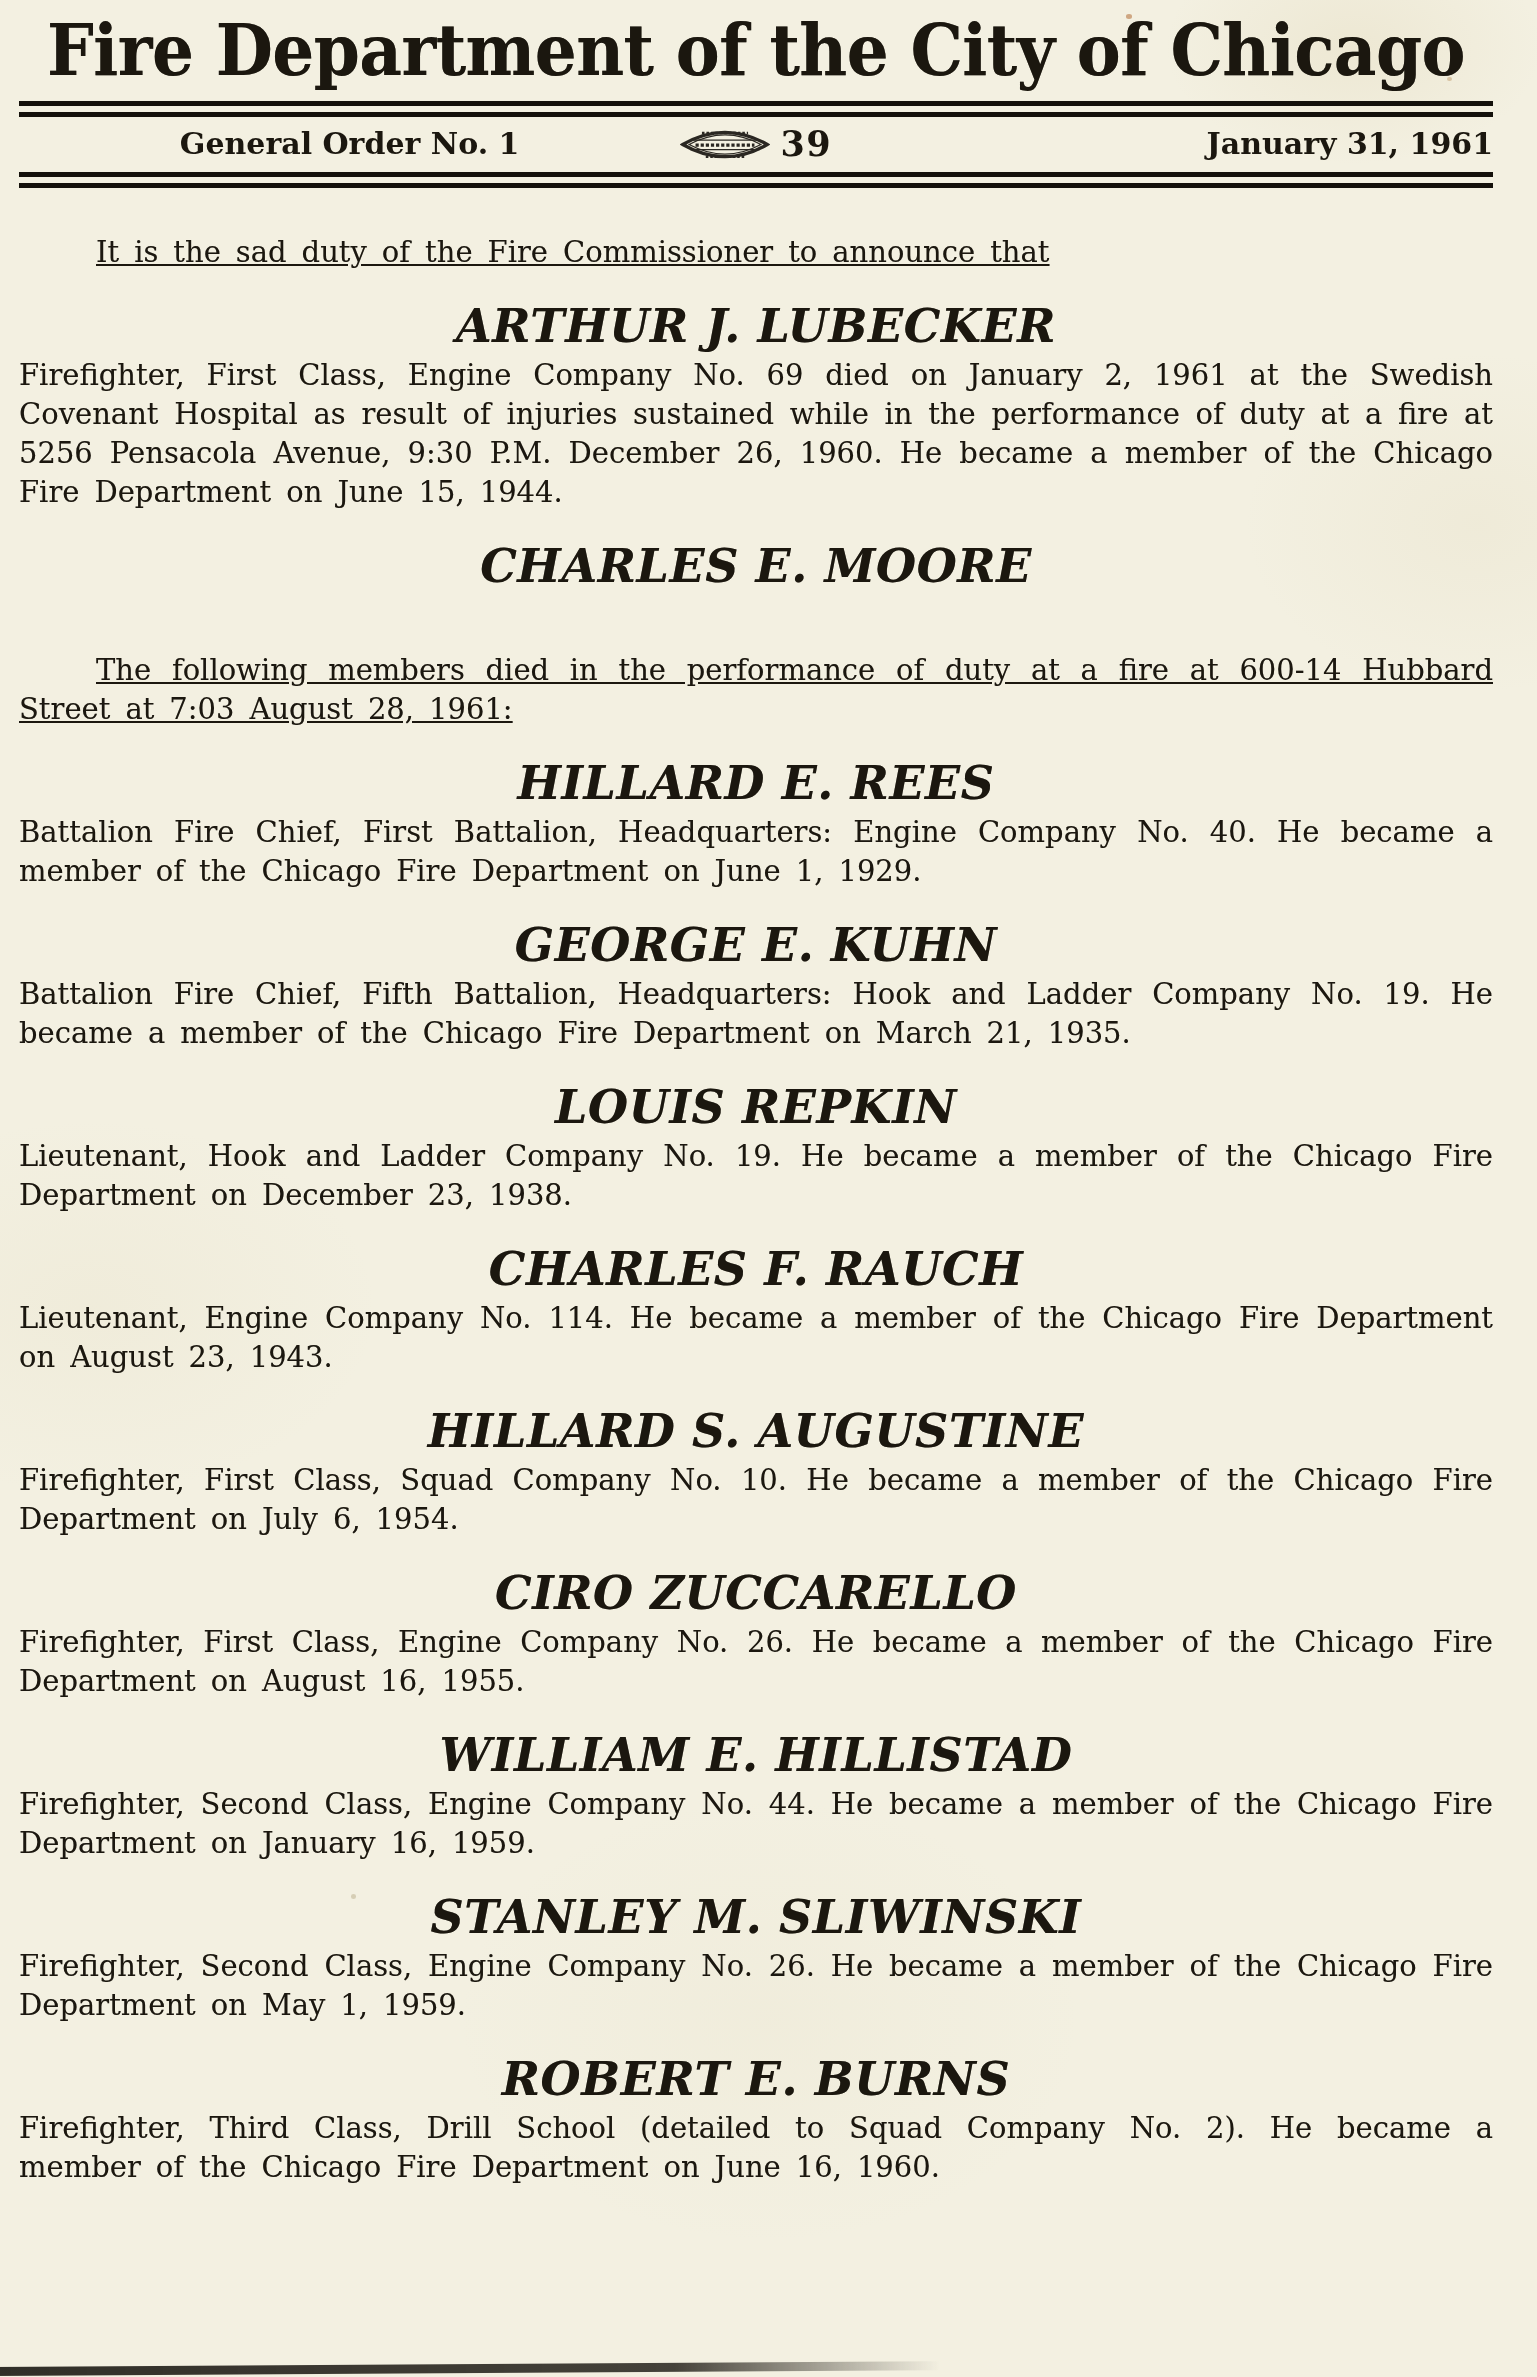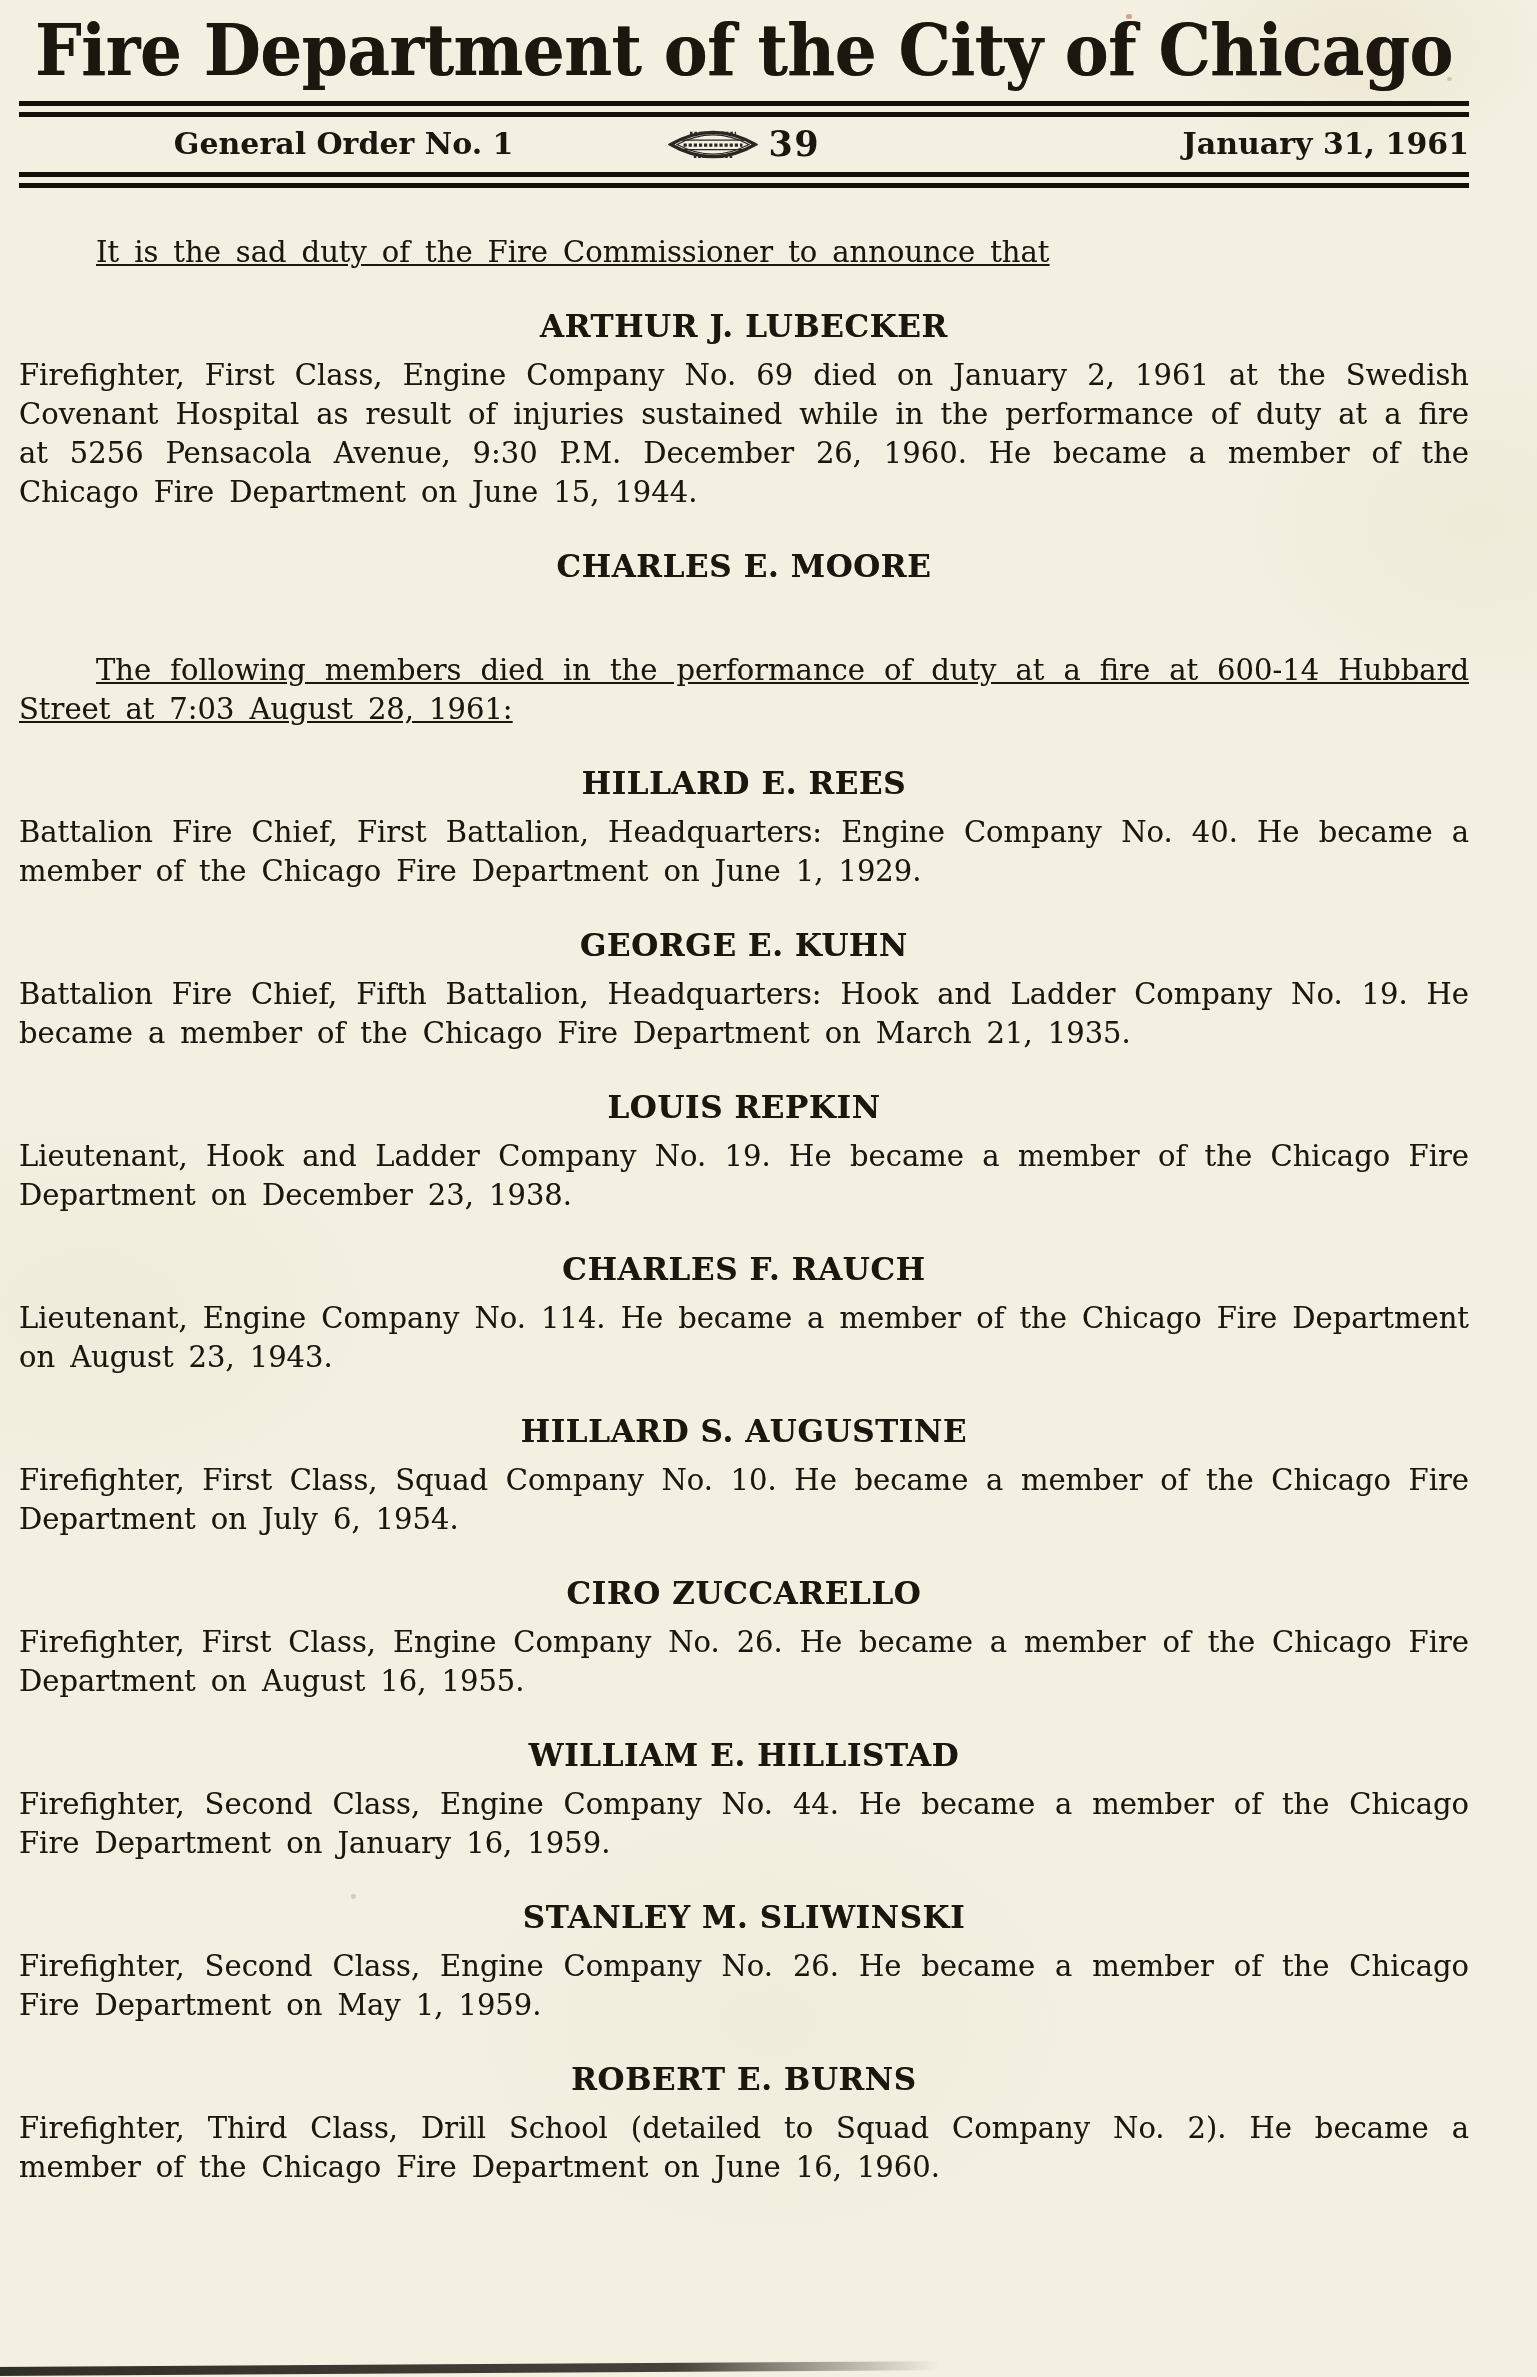--- a/index.html
+++ b/index.html
@@ -11,21 +11,21 @@
     background:
       radial-gradient(ellipse 269px 167px at 88% 2%, rgba(206,188,138,.16), transparent 70%),
       radial-gradient(ellipse 333px 244px at 96% 22%, rgba(202,186,140,.10), transparent 70%),
       radial-gradient(ellipse 410px 269px at 6% 55%, rgba(208,194,150,.09), transparent 70%),
       radial-gradient(ellipse 449px 320px at 50% 85%, rgba(205,192,150,.07), transparent 70%),
       #f3f0e1;
     color:#1b170f;
     font-family:"DejaVu Serif","Liberation Serif",serif;
     overflow:hidden;
   }
-  .content{padding:0 69px 0 19px;}
+  .content{padding:0 45px 0 19px;}
   .masthead-title{
     margin:9px 0 14px 0;
     text-align:center;
     font-size:66px;
     line-height:1.18;
     font-weight:bold;
     letter-spacing:-0.6px;
     transform:scaleY(1.08);
     transform-origin:center top;
     text-shadow:0 0 0.6px rgba(20,16,8,.55);
@@ -56,25 +56,26 @@
     text-align:justify;
     text-align-last:left;
     word-spacing:5.8px;
     text-shadow:0 0 0.6px rgba(26,22,15,.32);
     text-decoration:underline;
   }
   p.intro.notice{margin-top:64px;}
   h2.memorial-name{
     margin:33px 0 9px 0;
     text-align:center;
-    font-size:31px;
+    font-size:46px;
     line-height:42px;
     font-weight:bold;
     letter-spacing:0.6px;
     text-shadow:0 0 0.6px rgba(20,16,8,.5);
+    font-style:italic;
   }
   p.bio{
     margin:0;
     text-align:justify;
     text-align-last:left;
     word-spacing:5.8px;
     text-shadow:0 0 0.6px rgba(26,22,15,.32);
   }
   .scan-shadow-bottom{
     position:absolute;

